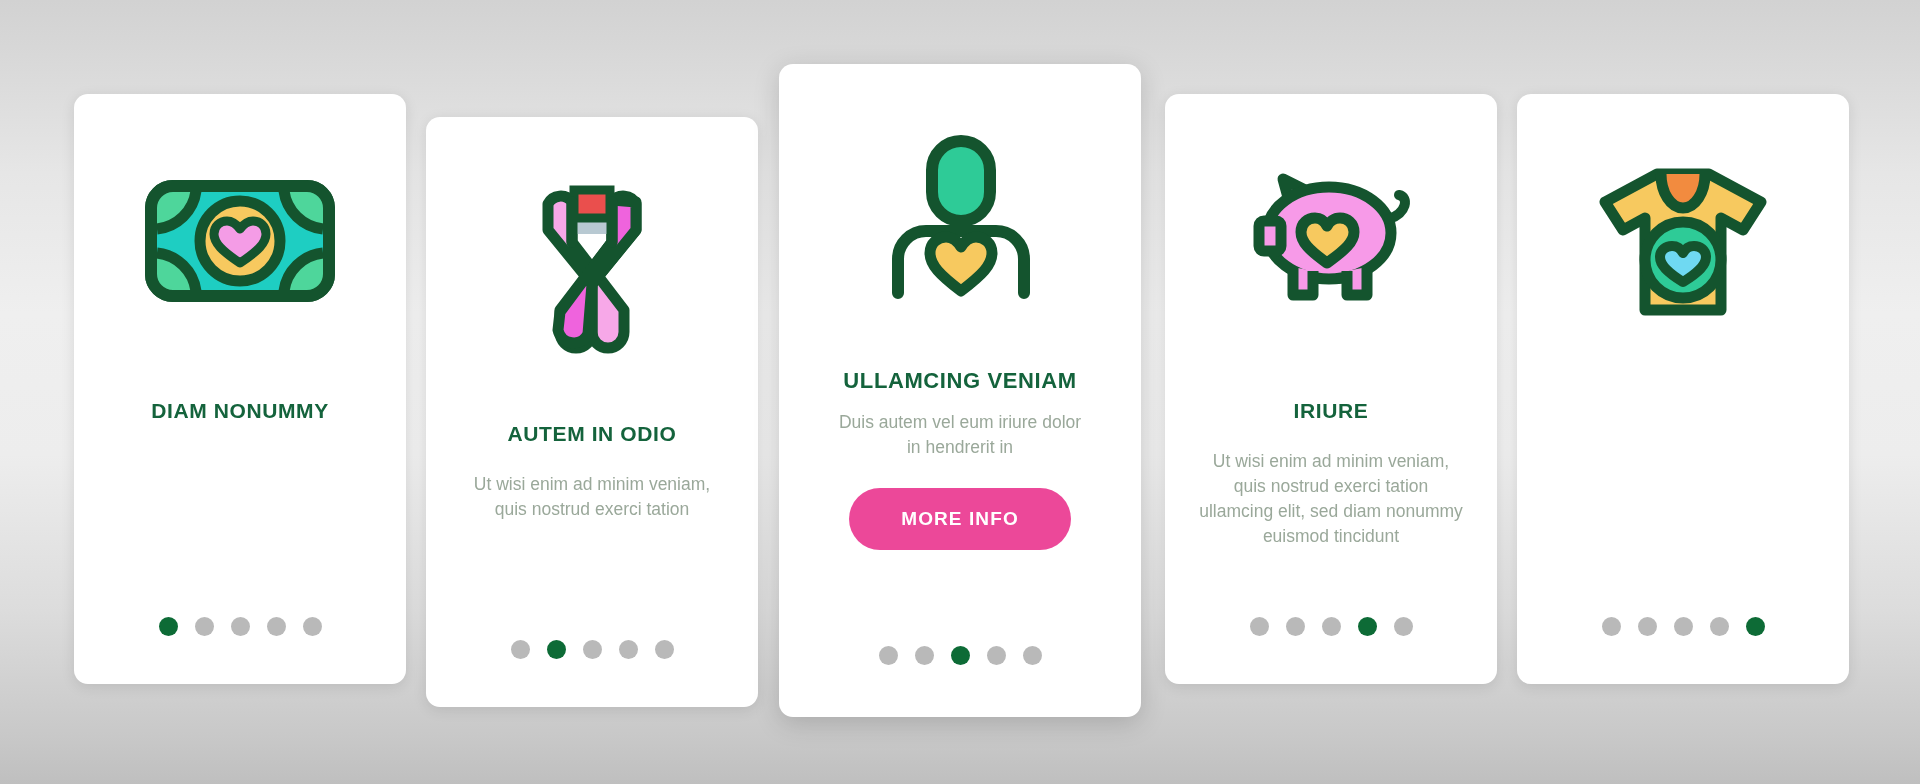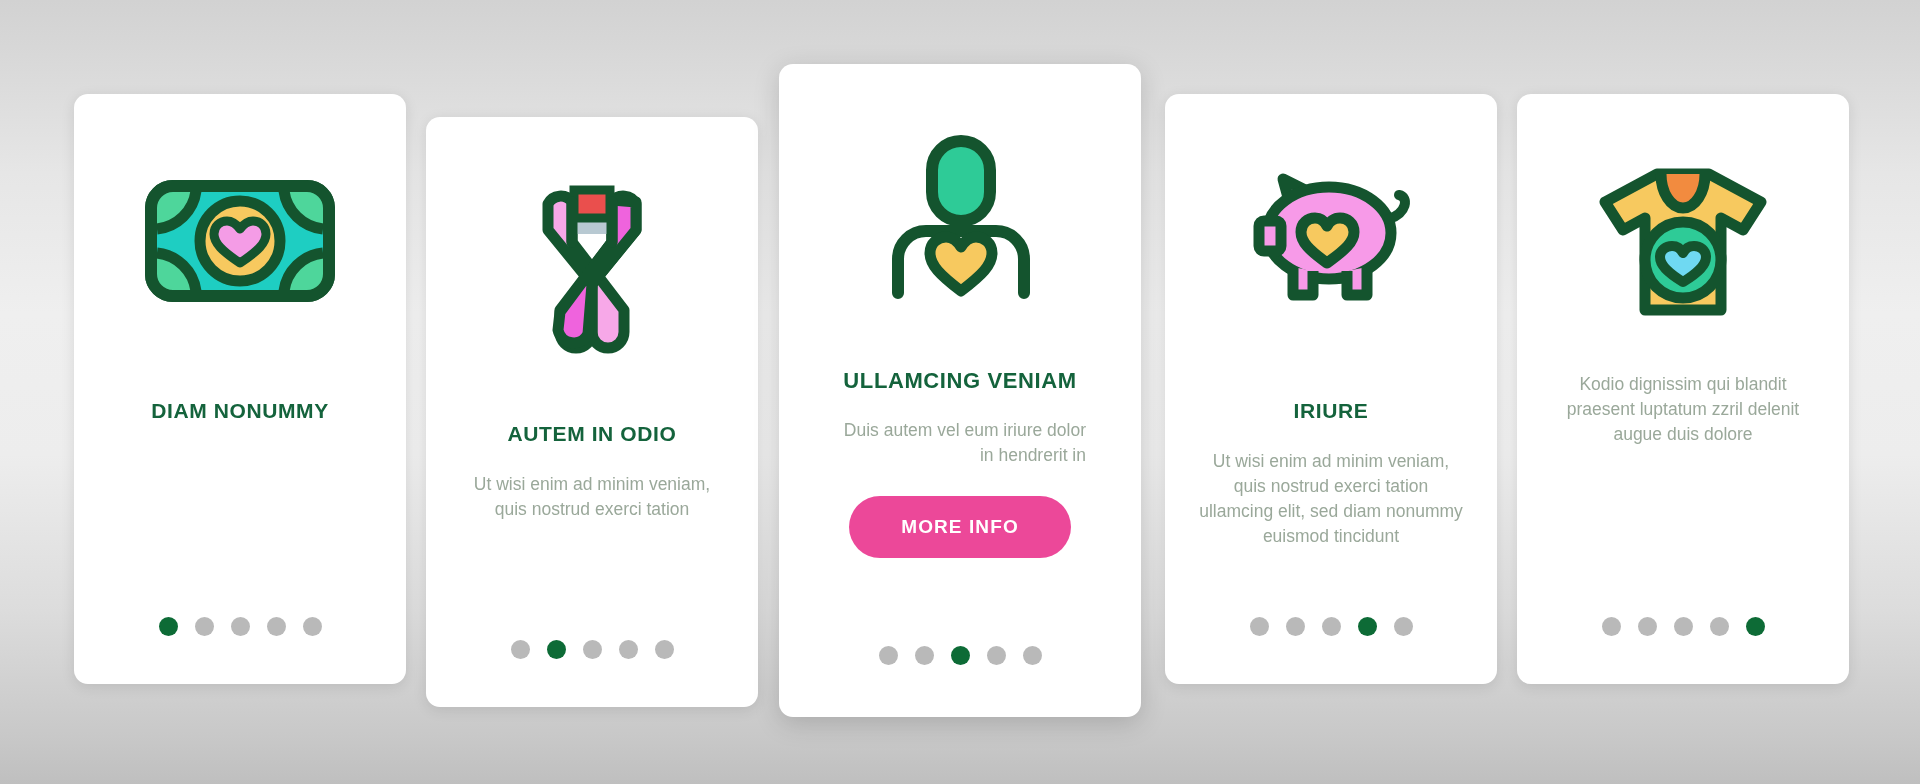--- a/index.html
+++ b/index.html
@@ -89,21 +89,21 @@
 
   .card-body {
     color: #9aa89a;
     font-size: 17.5px;
     line-height: 1.42;
     text-align: center;
     margin-top: 26px;
     padding: 0 26px;
     max-width: 320px;
   }
-  .card.featured .card-body { margin-top: 24px; padding: 0 34px; text-align: right; }
+  .card.featured .card-body { margin-top: 16px; padding: 0 34px; }
 
   
   .cta {
     margin-top: 28px;
     background: #ec4899;
     color: #ffffff;
     border: none;
     border-radius: 40px;
     font-family: "Liberation Sans", sans-serif;
     font-weight: bold;
@@ -235,21 +235,20 @@
   <div class="card regular c5">
     <div class="icon-wrap">
       <svg width="196" height="158" viewBox="0 0 196 158">
         <path d="M72 12 L124 12 L176 40 L158 68 L136 56 L136 148 L60 148 L60 56 L38 68 L20 40 Z" fill="#f7c95f" stroke="#14542e" stroke-width="11" stroke-linejoin="round"></path>
         <path d="M76 12 L120 12 A22 34 0 0 1 76 12 Z" fill="#f28b3f"></path>
         <path d="M76 12 A22 34 0 0 0 120 12" fill="#f28b3f" stroke="#14542e" stroke-width="11"></path>
         <circle cx="98" cy="98" r="38" fill="#2ecb97" stroke="#14542e" stroke-width="11"></circle>
         <path d="M98 120 C82 110 75 103 75 95 C75 88 81 84 87 84 C92 84 96 87 98 91 C100 87 104 84 109 84 C115 84 121 88 121 95 C121 103 114 110 98 120 Z" fill="#6fd9f2" stroke="#14542e" stroke-width="10" stroke-linejoin="round"></path>
       </svg>
     </div>
-    <div class="card-body">Kodio dignissim qui blandit praesent luptatum zzril delenit augue duis dolore</div>
     <div class="dots">
       <span class="dot"></span>
       <span class="dot"></span>
       <span class="dot"></span>
       <span class="dot"></span>
       <span class="dot active"></span>
     </div>
   </div>
 
 </div>

